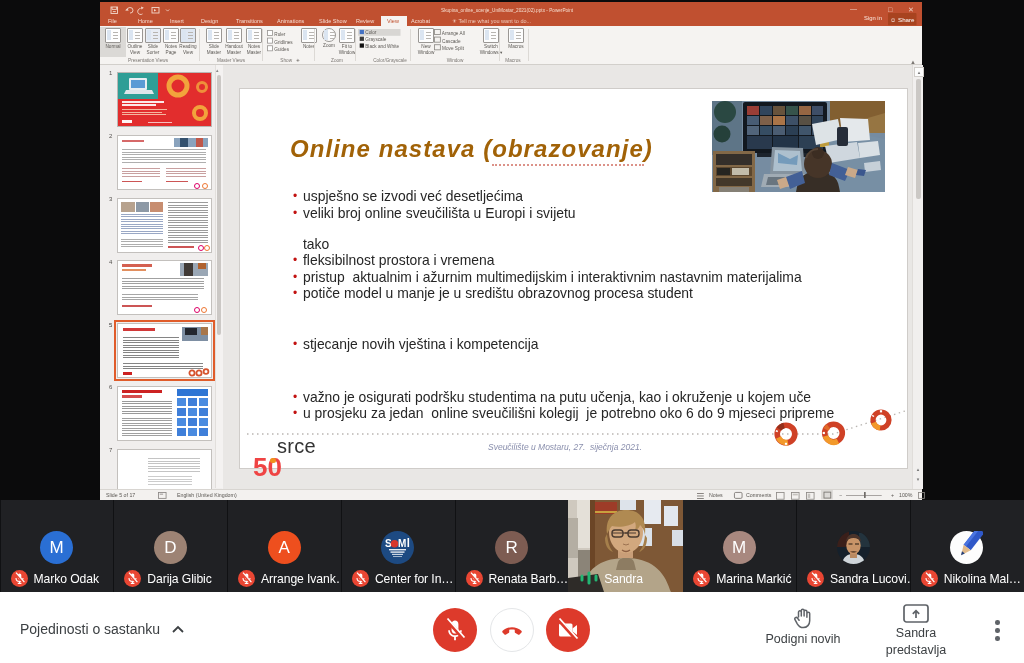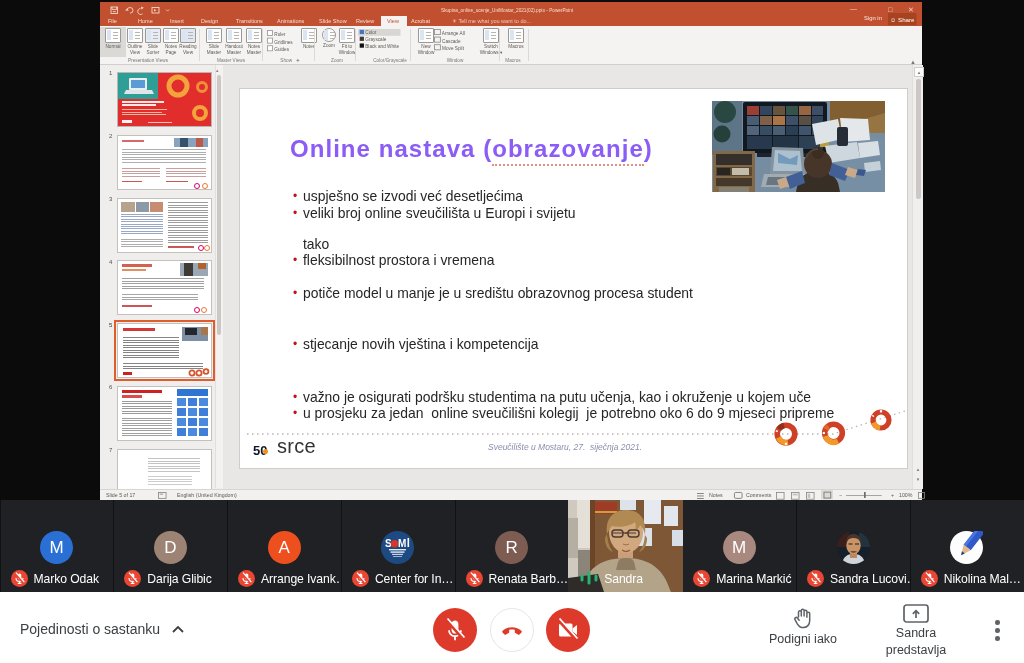--- a/index.html
+++ b/index.html
@@ -281,21 +281,21 @@
       <div class="abs" style="left:30px;top:26px;width:44px;height:10px;background:repeating-linear-gradient(#aaa 0 1px,#fff 1px 2.6px);opacity:.6"></div>
     </div>
 
     <div class="abs" style="left:115px;top:0;width:7px;height:423px;background:#f4f2f1;border-left:1px solid #e2dfdc;"></div>
     <div class="abs" style="left:116px;top:2px;width:5px;height:6px;font-size:5px;color:#888;">▴</div>
     <div class="abs" style="left:116.5px;top:10px;width:4px;height:260px;background:#cbc8c5;border-radius:2px;"></div>
   </div>
   <div id="canvas"></div>
   <div id="slide">
 
-    <div class="abs" style="left:50px;top:46px;font-size:24px;font-weight:bold;color:#8b5cf6;letter-spacing:1.05px;">Online nastava (<span style="border-bottom:2px dotted #dc9289;padding-bottom:2px;">obrazovanje</span>)</div>
+    <div class="abs" style="left:50px;top:46px;font-size:24px;font-weight:bold;color:#a16207;letter-spacing:1.05px;font-style:italic;">Online nastava (<span style="border-bottom:2px dotted #dc9289;padding-bottom:2px;">obrazovanje</span>)</div>
 
     <svg class="abs" style="left:472px;top:12px" width="173" height="91" viewBox="0 0 173 91">
       <rect width="173" height="91" fill="#7d93a8"></rect>
       <rect x="118" y="0" width="55" height="32" fill="#a07a42"></rect>
       <path d="M118 0h55v12l-55 16z" fill="#8a6230"></path>
       <path d="M92 22l81 16v53H92z" fill="#7e96ac"></path>
       <rect x="0" y="0" width="30" height="54" fill="#647a8c"></rect>
       <circle cx="13" cy="11" r="11" fill="#2c4a42"></circle>
       <circle cx="10" cy="33" r="8.5" fill="#26413a"></circle>
 
@@ -357,20 +357,21 @@
       <path d="M146 68l8 1-2 6-8-1z" fill="#3e5a94"></path>
       <path d="M90 70l-16 6 4 12 15-6z" fill="#46639c"></path>
       <path d="M74 76l-9 3 3 9 9-3z" fill="#d8b28e"></path>
       <rect width="173" height="91" fill="#22324a" opacity="0.07"></rect>
     </svg>
 
     <div class="bln" style="top:100.8px">uspješno se izvodi već desetljećima</div>
     <div class="bln" style="top:117.4px">veliki broj online sveučilišta u Europi i svijetu</div>
     <div class="bln nb" style="top:148px">tako</div>
     <div class="bln" style="top:164.6px">fleksibilnost prostora i vremena</div>
+    <div class="bln" style="top:181.5px">pristup&nbsp; aktualnim i ažurnim multimedijskim i interaktivnim nastavnim materijalima</div>
     <div class="bln" style="top:197.9px">potiče model u manje je u središtu obrazovnog procesa student</div>
     <div class="bln" style="top:248.1px">stjecanje novih vještina i kompetencija</div>
     <div class="bln" style="top:301.4px">važno je osigurati podršku studentima na putu učenja, kao i okruženje u kojem uče</div>
     <div class="bln" style="top:317.7px">u prosjeku za jedan&nbsp; online sveučilišni kolegij&nbsp; je potrebno oko 6 do 9 mjeseci pripreme</div>
 
     <svg class="abs" style="left:0;top:315px" width="667" height="40" viewBox="0 0 667 40">
       <polyline points="7,30 593,30 665,7" fill="none" stroke="#b9b5b1" stroke-width="1.3" stroke-dasharray="1.5 3.5"></polyline>
     </svg>
 
     <svg class="abs" style="left:530px;top:315px" width="137" height="50" viewBox="0 0 137 50">
@@ -384,21 +385,21 @@
         <path d="M55.5 32a8.8 8.8 0 0 0 12.5 5.3" stroke="#f2992a" stroke-width="5.6"></path>
         <path d="M56 25.5a8.8 8.8 0 0 1 2.5-3" stroke="#e06a28" stroke-width="5.6"></path>
         <path d="M54.9 29h-2.2" stroke="#fff" stroke-width="2.2"></path>
         <circle cx="111" cy="16" r="8" stroke="#cf4126" stroke-width="5.2"></circle>
         <path d="M103.6 18.6a8 8 0 0 0 6.5 5.3" stroke="#f2992a" stroke-width="5.2"></path>
         <path d="M111 8.4v-2.2" stroke="#fff" stroke-width="2.2"></path>
         <path d="M104 12.5l-1.8-1.2" stroke="#fff" stroke-width="1.4"></path>
       </g>
     </svg>
 
-    <div class="abs" style="left:13px;top:355px;font-size:13px;line-height:1;font-weight:bold;color:#0f172a;">5<span style="position:relative">0<span style="position:absolute;left:2.7px;top:6.4px;width:5.4px;height:5.4px;border-radius:50%;background:#f0921e;"></span></span></div>
+    <div class="abs" style="left:13px;top:365px;font-size:26px;line-height:1;font-weight:bold;color:#ef4444;">5<span style="position:relative">0<span style="position:absolute;left:2.7px;top:6.4px;width:5.4px;height:5.4px;border-radius:50%;background:#f0921e;"></span></span></div>
     <div class="abs" style="left:37px;top:347px;font-size:20px;line-height:1;color:#333;letter-spacing:.3px;">srce</div>
 
     <div class="abs" style="left:200px;top:353px;width:250px;text-align:center;font-size:8.5px;font-style:italic;color:#8a8fad;">Sveučilište u Mostaru, 27.&nbsp; siječnja 2021.</div>
   </div>
 
   <div class="abs" style="left:812px;top:63px;width:10px;height:424px;background:#f1efee;border-left:1px solid #e0ddda;">
     <div class="abs" style="left:1px;top:2px;width:8px;height:8px;background:#fdfdfd;border:1px solid #d0cdc9;font-size:5px;color:#777;text-align:center;line-height:8px;">▴</div>
     <div class="abs" style="left:2.5px;top:14px;width:5px;height:120px;background:#cbc8c5;border-radius:2px;"></div>
     <div class="abs" style="left:1px;top:400px;width:8px;height:8px;font-size:5px;color:#777;text-align:center;line-height:8px;">▴</div>
     <div class="abs" style="left:1px;top:410px;width:8px;height:8px;font-size:5px;color:#777;text-align:center;line-height:8px;">▾</div>
@@ -644,21 +645,21 @@
       <path d="M26.5 20.5l4.5-3.5v10l-4.5-3.5z" fill="#fff"></path>
       <rect x="13" y="15.5" width="13.5" height="13" rx="1.5" fill="#fff"></rect>
       <path d="M12.5 11.5l18 20" stroke="#dd3a2b" stroke-width="4"></path>
       <path d="M13.5 10.5l18 20" stroke="#fff" stroke-width="1.8"></path>
     </svg>
   </div>
 
   <svg class="abs" style="left:793px;top:16px" width="20" height="21" viewBox="0 0 20 21">
     <path d="M5.5 9V4.2c0-.8.6-1.4 1.4-1.4s1.4.6 1.4 1.4V8 M8.3 7.8V2.6c0-.8.6-1.4 1.4-1.4s1.4.6 1.4 1.4v5.2 M11.1 8V3.6c0-.8.6-1.4 1.4-1.4s1.4.6 1.4 1.4V9 M13.9 9.2V5.6c0-.8.6-1.4 1.4-1.4s1.4.6 1.4 1.4v7.2c0 3.8-2.6 6.8-6.4 6.8-3 0-4.6-1.4-6-3.8L2 11.6c-.5-.8-.2-1.6.5-2 .7-.4 1.5-.2 2 .5l1.6 2.2" fill="none" stroke="#5f6368" stroke-width="1.5" stroke-linecap="round" stroke-linejoin="round"></path>
   </svg>
-  <div class="abs" style="left:740px;top:40px;width:126px;text-align:center;font-size:12.5px;color:#3c4043;">Podigni iako</div>
+  <div class="abs" style="left:740px;top:40px;width:126px;text-align:center;font-size:12.5px;color:#3c4043;">Podigni novih</div>
 
   <svg class="abs" style="left:903px;top:12px" width="26" height="19" viewBox="0 0 26 19">
     <rect x="1" y="1" width="24" height="17" rx="2.5" fill="none" stroke="#5f6368" stroke-width="1.7"></rect>
     <path d="M13 14V7 M9.8 9.8L13 6.6l3.2 3.2" fill="none" stroke="#5f6368" stroke-width="1.7"></path>
   </svg>
   <div class="abs" style="left:853px;top:33px;width:126px;text-align:center;font-size:12.5px;color:#3c4043;line-height:16.5px;">Sandra<br>predstavlja</div>
 
   <div class="abs" style="left:995px;top:28px;width:5px;">
     <div style="width:4.5px;height:4.5px;border-radius:50%;background:#5f6368;margin-bottom:3.5px;"></div>
     <div style="width:4.5px;height:4.5px;border-radius:50%;background:#5f6368;margin-bottom:3.5px;"></div>

